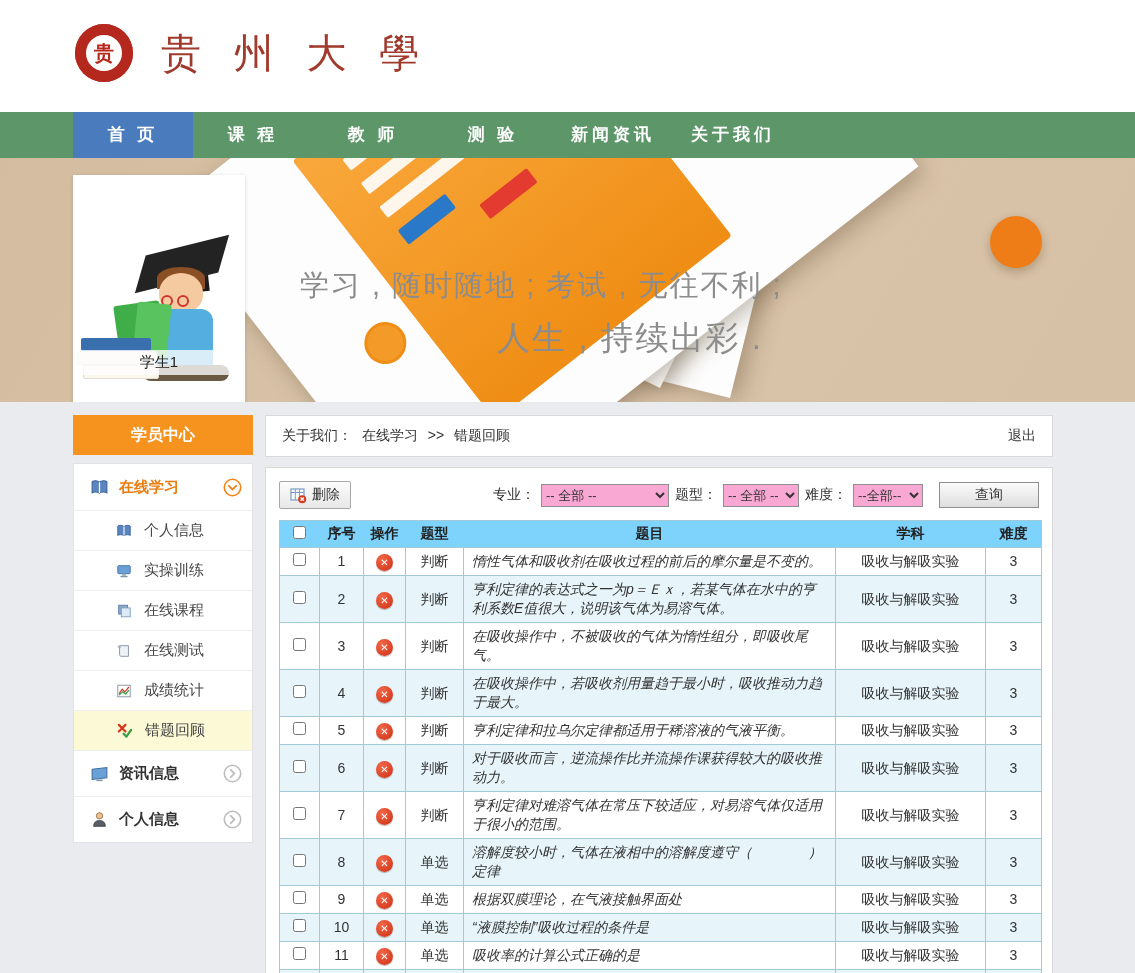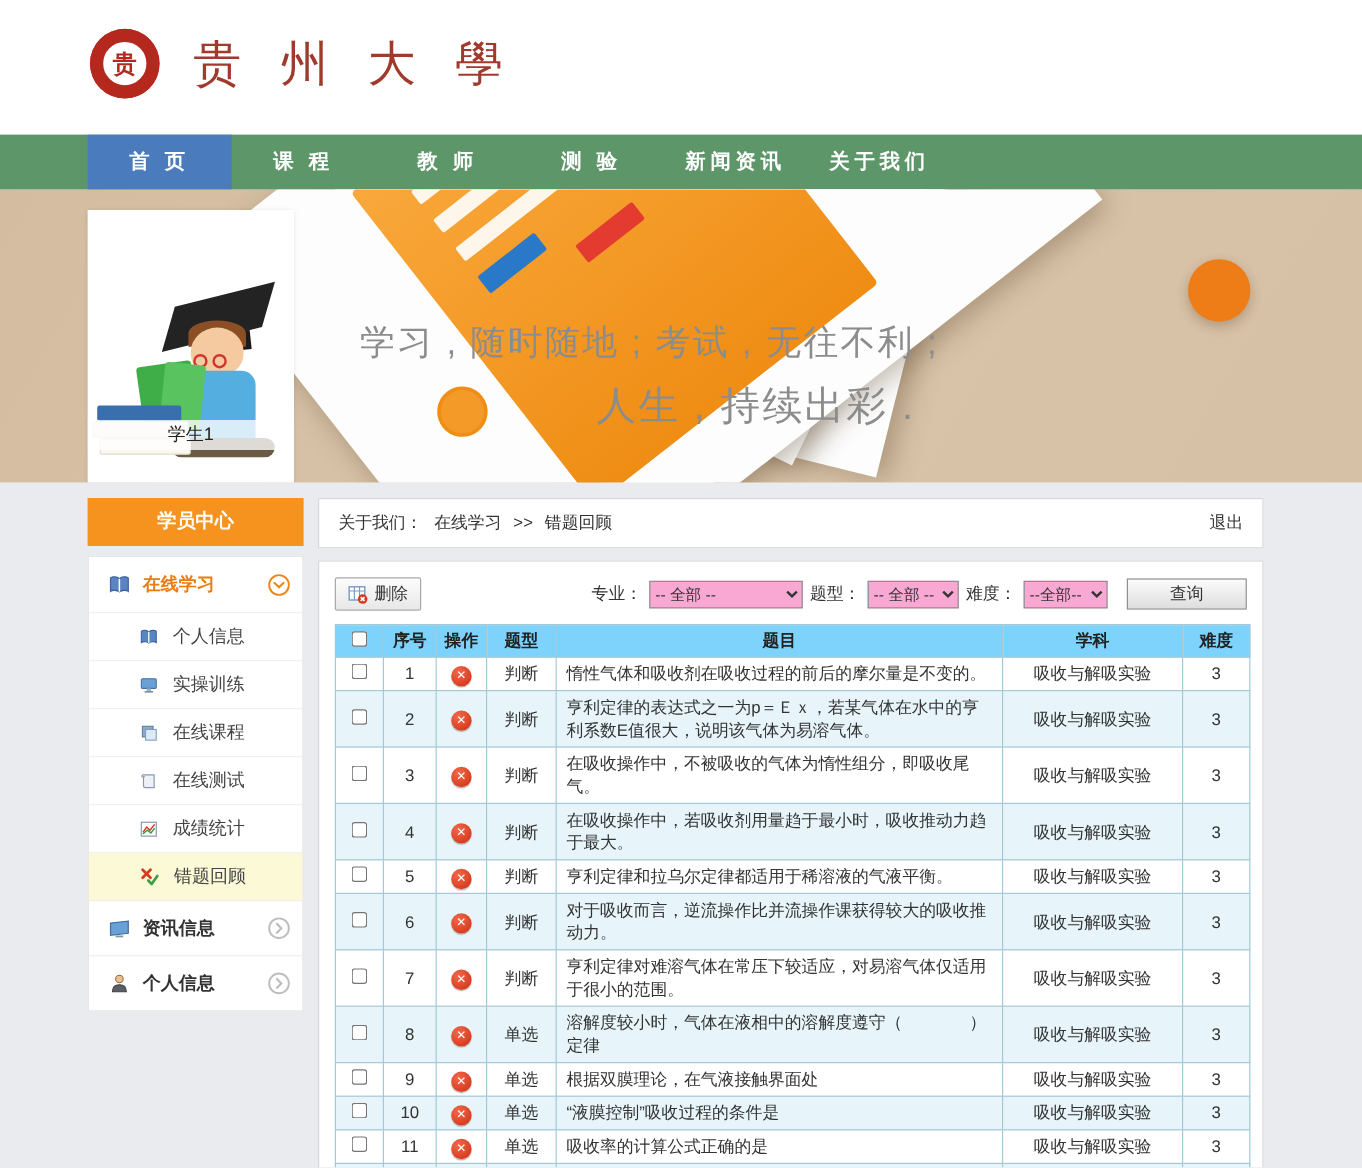--- a/index.html
+++ b/index.html
@@ -82,21 +82,21 @@
   .sel-major { width:128px; }
   .sel-type { width:76px; }
   .sel-diff { width:70px; }
   .btn-search { width:100px; height:26px; border:1px solid #8f8f8f; background:linear-gradient(#fbfbfb,#dedede); font-size:14px; color:#333; cursor:pointer; border-radius:0; margin-left:10px; }
 
   table.qtable { width:100%; border-collapse:collapse; table-layout:fixed; font-size:14px; }
   .qtable th, .qtable td { border:1px solid #a3c8d6; padding:3px 6px; text-align:center; }
   .qtable th { font-weight:bold; color:#222; height:27px; background:#7dd3fc; }
   .qtable td { color:#333; line-height:19px; }
   .qtable tr:nth-child(even) td { background:#e7f5fa; }
-  .c-q { text-align:left !important; padding:4px 8px !important; }
+  .c-q { text-align:left !important; padding:4px 8px !important;font-style:italic; }
   .x-icon { display:inline-flex; width:17px; height:17px; border-radius:50%; background:radial-gradient(circle at 35% 30%, #f2684a, #ce2d11); align-items:center; justify-content:center; color:#fff; font-size:10px; font-weight:bold; cursor:pointer; box-shadow:0 1px 1px rgba(0,0,0,.3); }
   .x-icon::before { content:"✕"; }
   .row-check { width:13px; height:13px; }
 </style>
 </head>
 <body>
 
 <div class="page">
 
   <div class="top-header">

